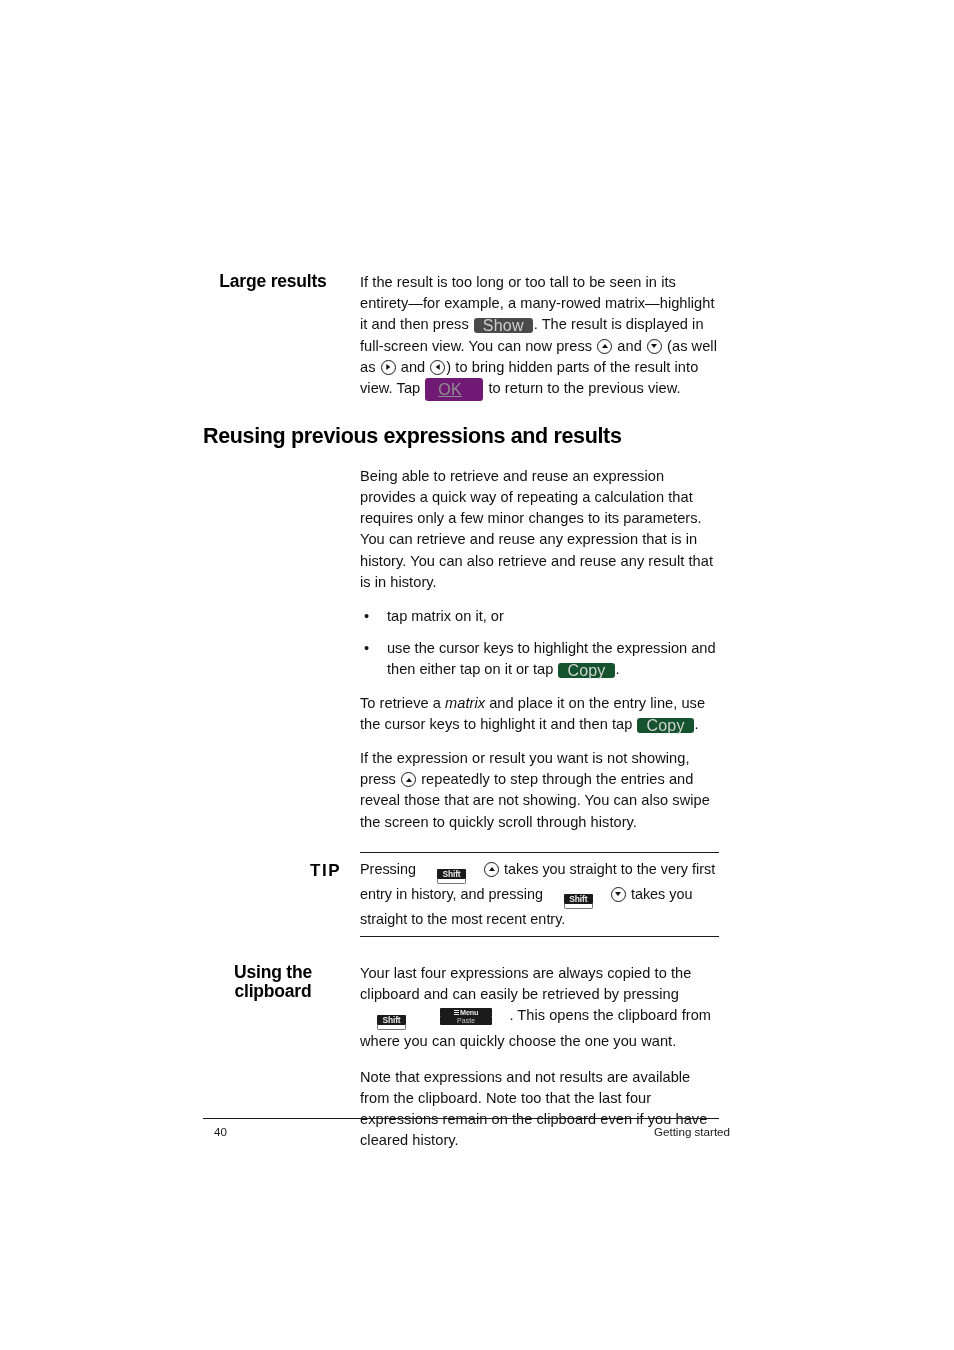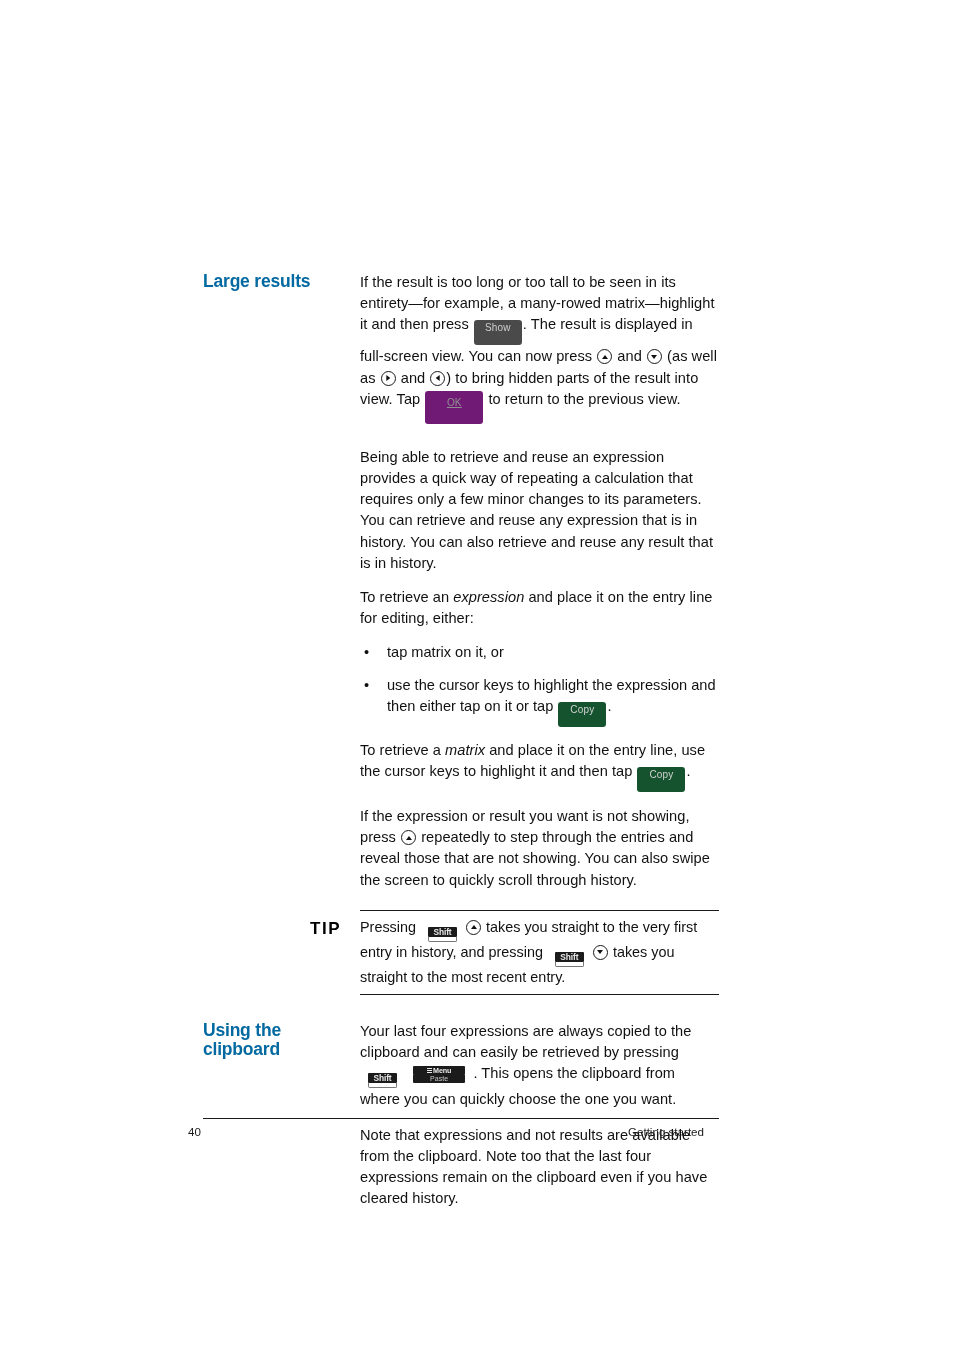--- a/index.html
+++ b/index.html
@@ -49,21 +49,22 @@
     margin-left: 157px;
     width: 359px;
   }
 
   
   .side-head {
     font-size: 17.5px;
     font-weight: bold;
     letter-spacing: -0.2px;
     line-height: 1.1;
-    color: #0369a1;
+    color: #000000;
+    text-align: center;
   }
 
   h1.section-title {
     margin: 0;
     font-size: 21.5px;
     font-weight: bold;
     letter-spacing: -0.35px;
     line-height: 1.15;
     color: #000;
   }
@@ -99,25 +100,24 @@
     top: 0px;
     font-size: 14.6px;
     line-height: 21.2px;
   }
 
   
   .btn-key {
     display: inline-block;
     vertical-align: -3px;
     border-radius: 3px;
-    text-align: center;
     font-family: "Liberation Sans", sans-serif;
-    font-size: 10px;
+    font-size: 16px;
     line-height: 15px;
-    height: 25px;
+    height: 15px;
     padding: 0 9px;
     letter-spacing: 0.2px;
     margin: 0 1px;
     position: relative;
     top: -1px;
   }
   .btn-show {
     background: #4a4a4a;
     color: #cfcfcf;
     min-width: 30px;
@@ -175,21 +175,21 @@
     border-top: 3.6px solid transparent;
     border-bottom: 3.6px solid transparent;
     border-right: 4.4px solid #111;
     transform: translate(-58%, -50%);
   }
 
   
   .hw-key {
     display: inline-block;
     vertical-align: -4px;
-    margin: 0 8px;
+    margin: 0 17px;
     position: relative;
     top: -1px;
   }
   .hw-key .cap {
     display: block;
     background: #1b1b1b;
     color: #e8e8e8;
     font-size: 8.4px;
     line-height: 10px;
     height: 10px;
@@ -276,21 +276,21 @@
   .footer-rule {
     position: absolute;
     left: 203px;
     top: 1118px;
     width: 516px;
     height: 0;
     border-top: 1.1px solid #1a1a1a;
   }
   .footer {
     position: absolute;
-    left: 188px;
+    left: 214px;
     top: 1124px;
     width: 516px;
     font-size: 11.6px;
     line-height: 16px;
     color: #1a1a1a;
     text-align: center;
   }
   .footer .pg {
     float: left;
   }
@@ -305,27 +305,29 @@
 
   <div class="content">
 
     <div class="row" style="margin-bottom:22px;">
       <div class="label-col side-head">Large results</div>
       <div class="body-col">
         <p class="body"><span>If the result is too long or too tall to be seen in its entirety—for example, a many-rowed matrix—highlight it and then press </span><span class="btn-key btn-show">Show</span><span>. The result is displayed in full-screen view. You can now press </span><span class="cursor-key up"><span class="tri"></span></span><span> and </span><span class="cursor-key down"><span class="tri"></span></span><span> (as well as </span><span class="cursor-key right"><span class="tri"></span></span><span> and </span><span class="cursor-key left"><span class="tri"></span></span><span>) to bring hidden parts of the result into view. Tap </span><span class="btn-key btn-ok">OK</span><span> to return to the previous view.</span></p>
       </div>
     </div>
 
+    <div class="row">
+      <h1 class="section-title">Reusing previous expressions and results</h1>
+    </div>
 
     <div class="row" style="margin-top:17px;">
       <div class="body-col">
 
         <p class="body">Being able to retrieve and reuse an expression provides a quick way of repeating a calculation that requires only a few minor changes to its parameters. You can retrieve and reuse any expression that is in history. You can also retrieve and reuse any result that is in history.</p>
 
-        <p class="body"><span>To retrieve an </span><span class="italic">expression</span><span> and place it on the entry line for editing, either:</span></p>
 
         <ul class="bullets">
           <li><span class="bullet-dot">•</span><span>tap matrix on it, or</span></li>
           <li><span class="bullet-dot">•</span><span>use the cursor keys to highlight the expression and then either tap on it or tap </span><span class="btn-key btn-copy">Copy</span><span>.</span></li>
         </ul>
 
         <p class="body"><span>To retrieve a </span><span class="italic">matrix</span><span> and place it on the entry line, use the cursor keys to highlight it and then tap </span><span class="btn-key btn-copy">Copy</span><span>.</span></p>
 
         <p class="body"><span>If the expression or result you want is not showing, press </span><span class="cursor-key up"><span class="tri"></span></span><span> repeatedly to step through the entries and reveal those that are not showing. You can also swipe the screen to quickly scroll through history.</span></p>
 

